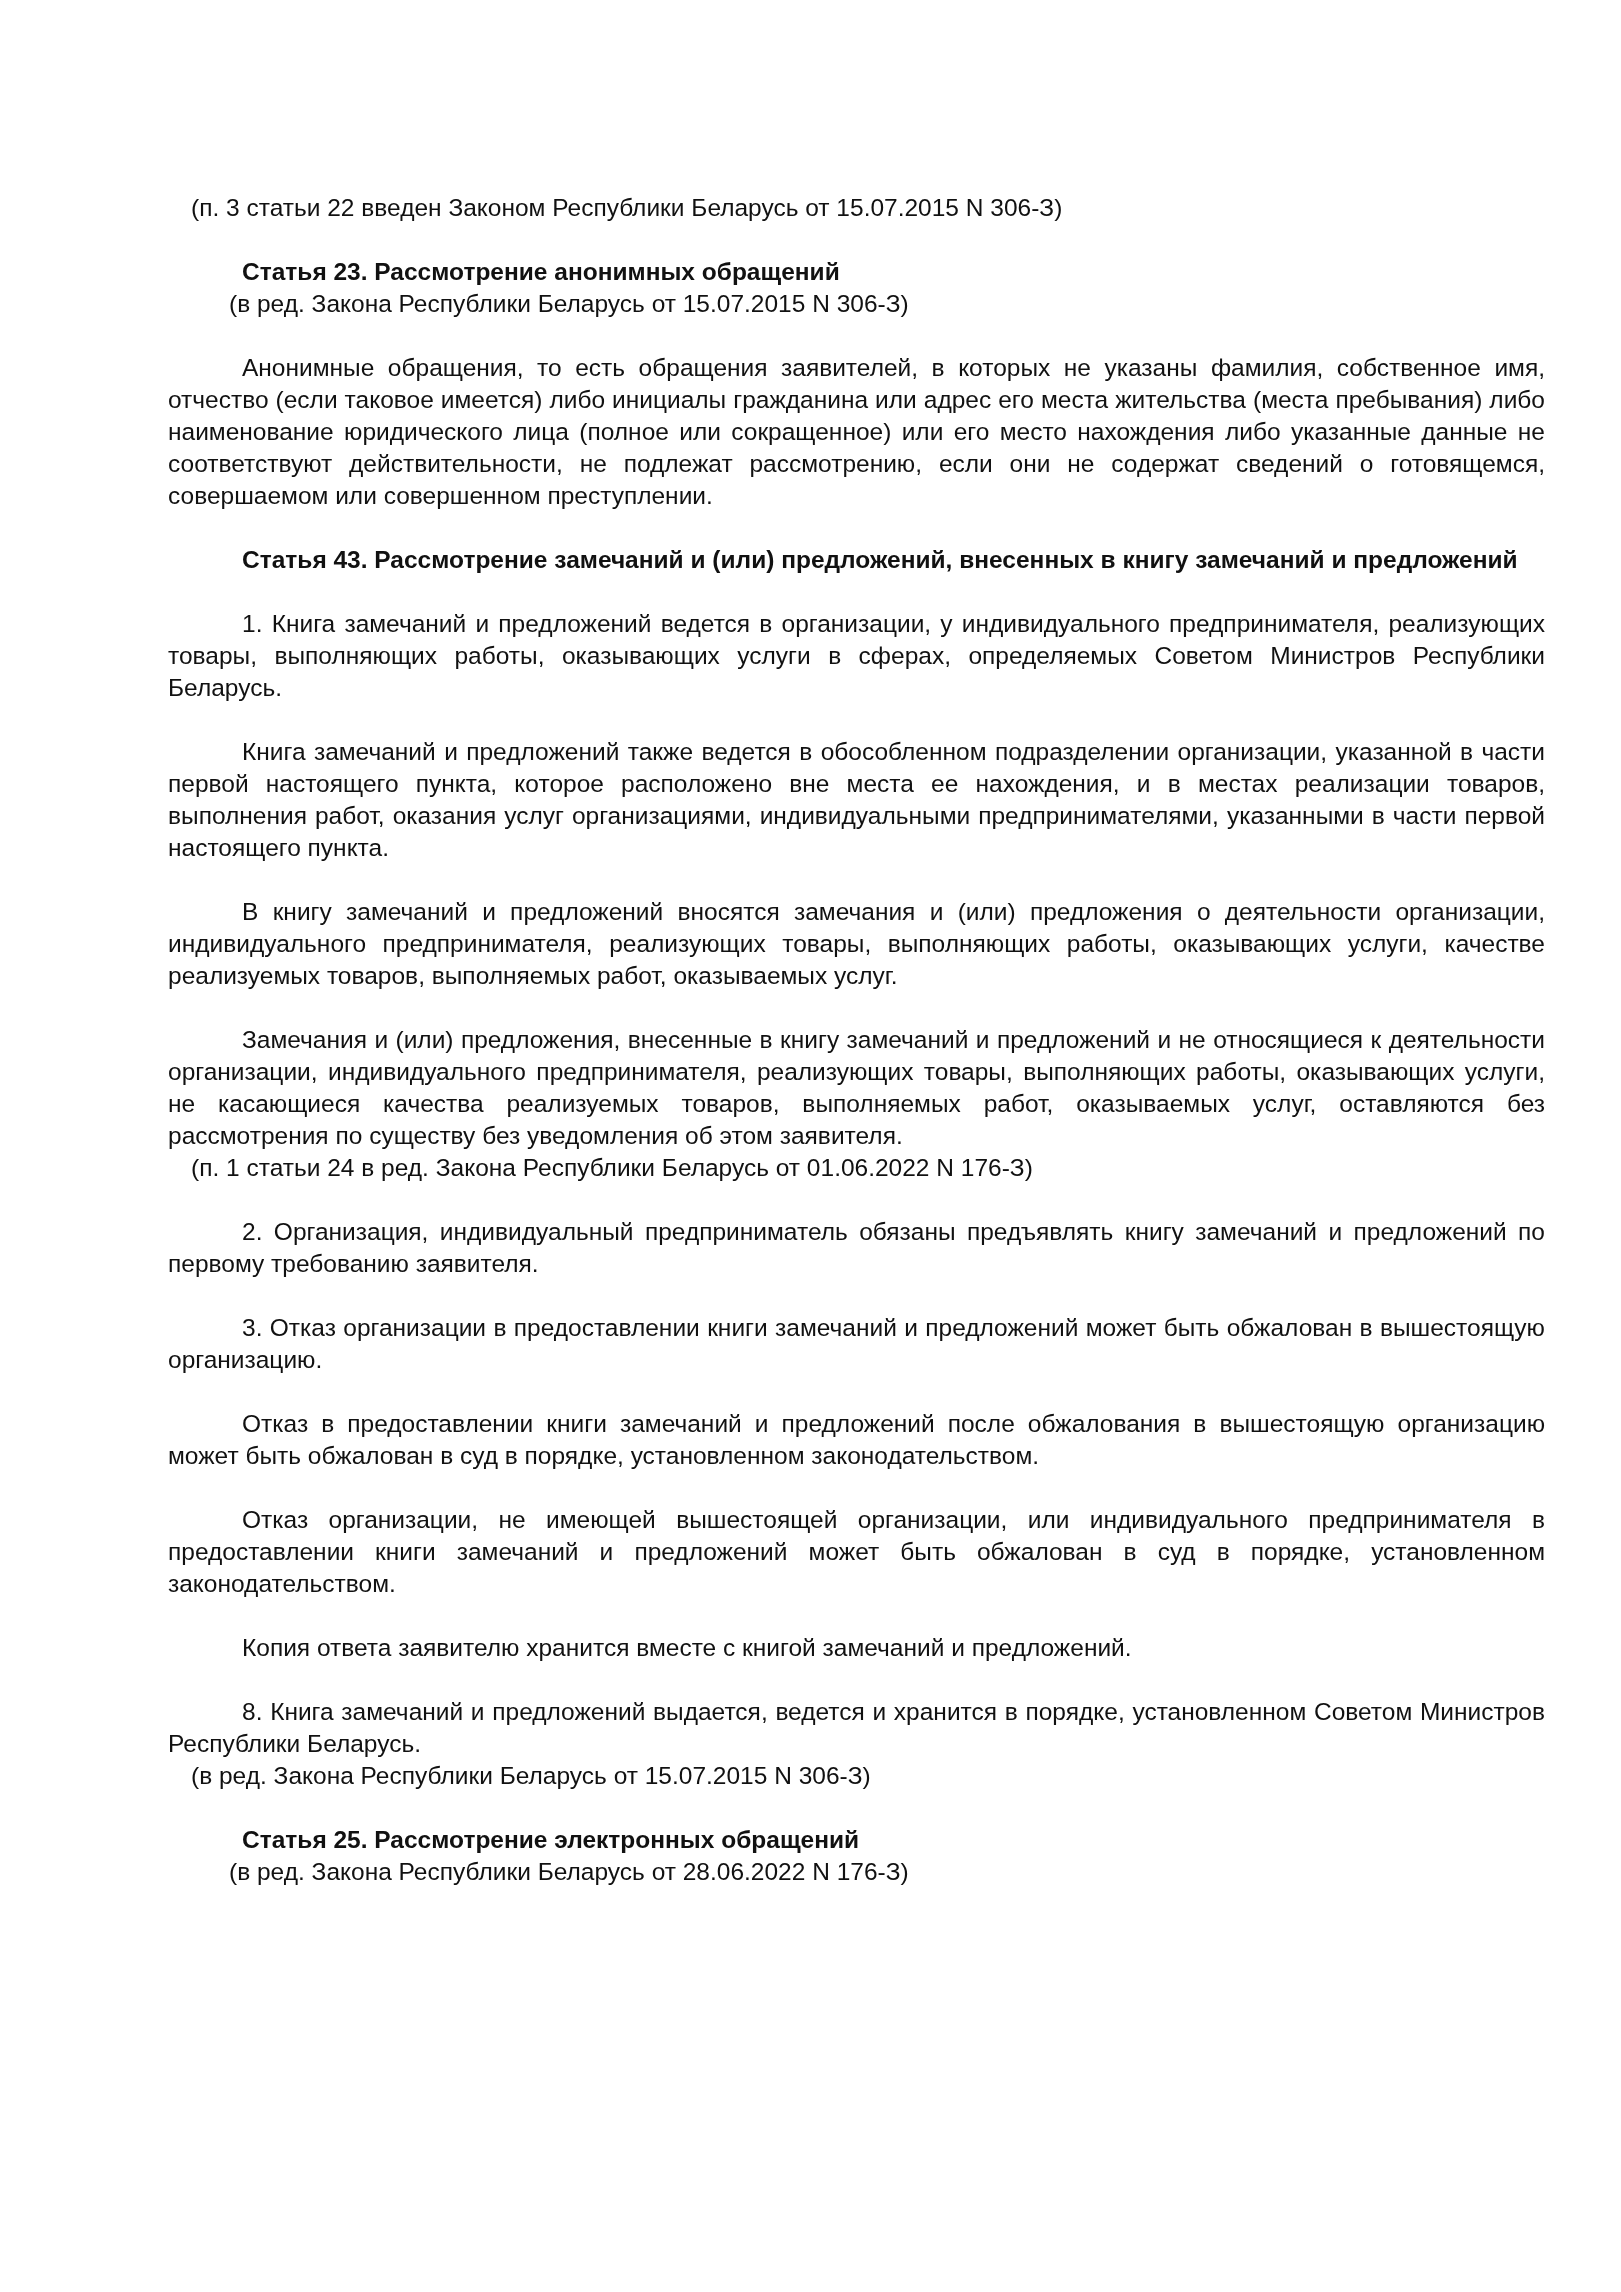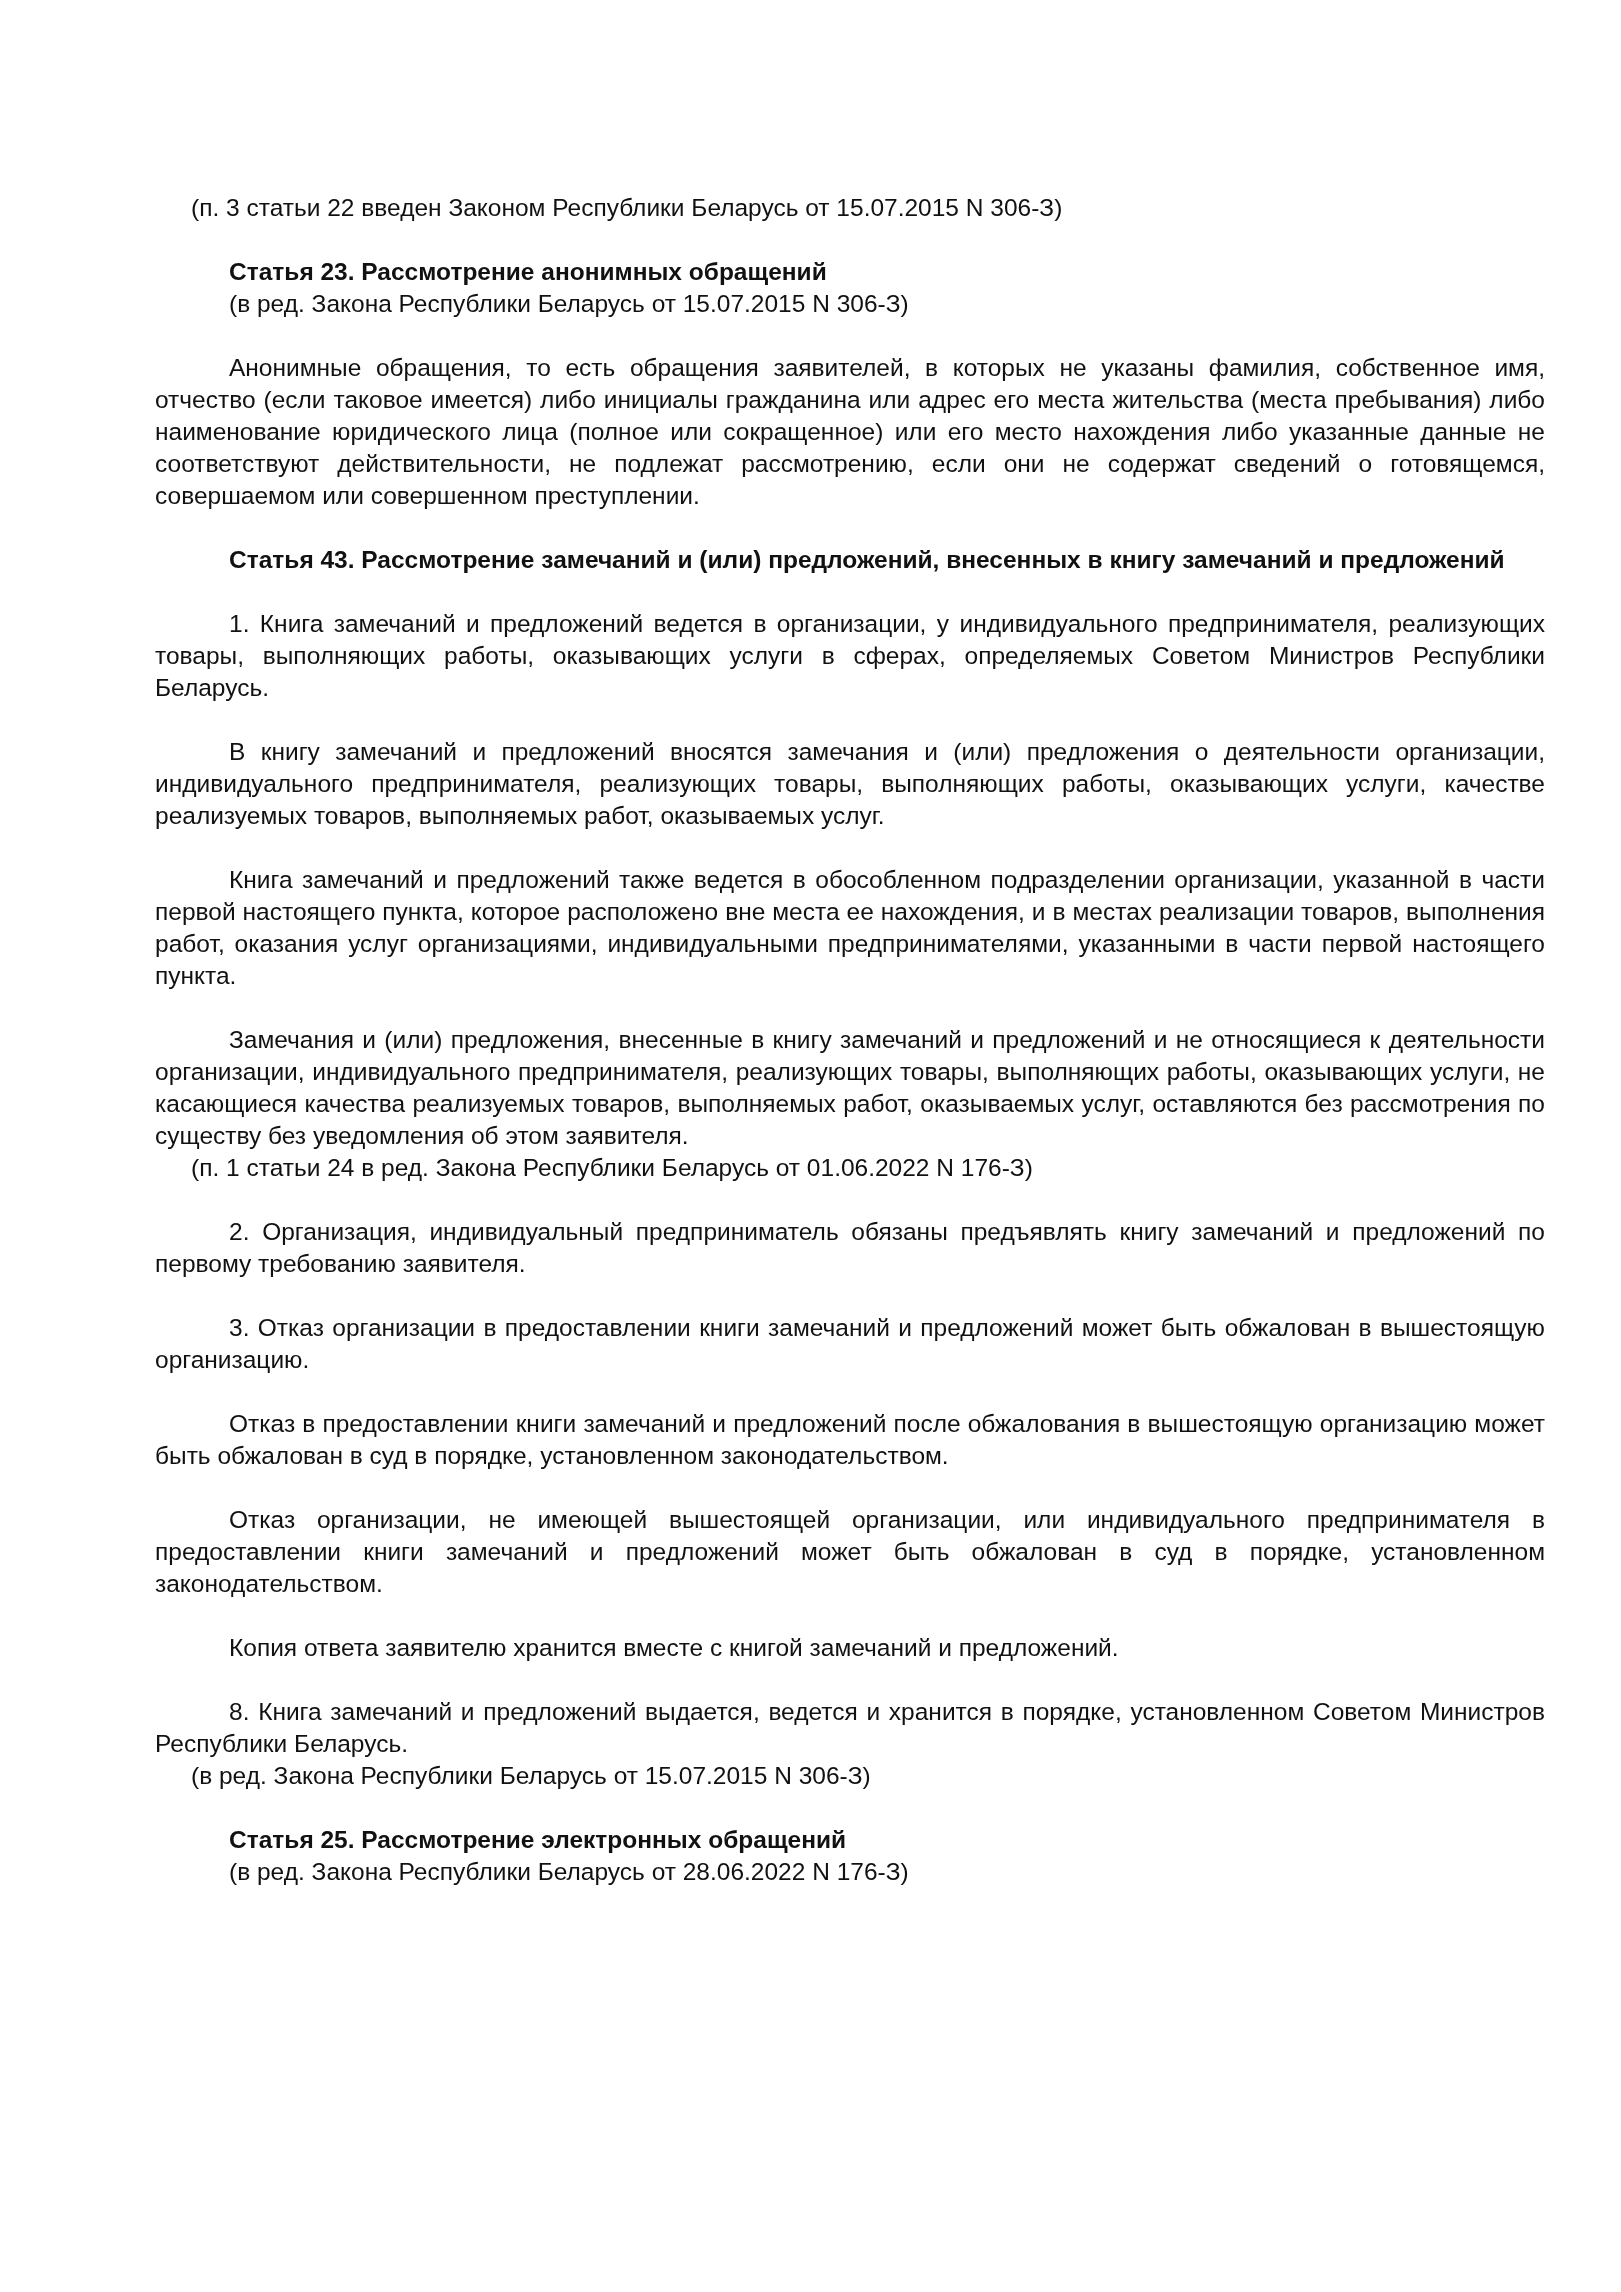--- a/index.html
+++ b/index.html
@@ -11,39 +11,39 @@
     width: 1390px;
     font-family: "Liberation Sans", sans-serif;
     font-size: 24.5px;
     line-height: 32px;
     color: #111111;
   }
   p { margin: 0; text-align: justify; }
   .indent { text-indent: 74px; }
   .head { padding-left: 74px; text-align: left; }
   .bold { font-weight: bold; }
-  .gap { margin-top: 32px; }
+  .gap { margin-top: 32px; margin-left: 13px; }
   .note { text-align: left; margin-left: 36px; }
 </style>
 </head>
 <body>
 
 <div class="page">
   <p class="note">(п. 3 статьи 22 введен Законом Республики Беларусь от 15.07.2015 N 306-З)</p>
 
   <p class="head bold gap">Статья 23. Рассмотрение анонимных обращений</p>
   <p class="head">(в ред. Закона Республики Беларусь от 15.07.2015 N 306-З)</p>
 
   <p class="indent gap">Анонимные обращения, то есть обращения заявителей, в которых не указаны фамилия, собственное имя, отчество (если таковое имеется) либо инициалы гражданина или адрес его места жительства (места пребывания) либо наименование юридического лица (полное или сокращенное) или его место нахождения либо указанные данные не соответствуют действительности, не подлежат рассмотрению, если они не содержат сведений о готовящемся, совершаемом или совершенном преступлении.</p>
 
   <p class="indent bold gap">Статья 43. Рассмотрение замечаний и (или) предложений, внесенных в книгу замечаний и предложений</p>
 
   <p class="indent gap">1.  Книга замечаний и предложений ведется в организации, у индивидуального предпринимателя, реализующих товары, выполняющих работы, оказывающих услуги в сферах, определяемых Советом Министров Республики Беларусь.</p>
+  <p class="indent gap">Книга замечаний и предложений также ведется в обособленном подразделении организации, указанной в части первой настоящего пункта, которое расположено вне места ее нахождения, и в местах реализации товаров, выполнения работ, оказания услуг организациями, индивидуальными предпринимателями, указанными в части первой настоящего пункта.</p>
   <p class="indent gap">В книгу замечаний и предложений вносятся замечания и (или) предложения о деятельности организации, индивидуального предпринимателя, реализующих товары, выполняющих работы, оказывающих услуги, качестве реализуемых товаров, выполняемых работ, оказываемых услуг.</p>
-  <p class="indent gap">Книга замечаний и предложений также ведется в обособленном подразделении организации, указанной в части первой настоящего пункта, которое расположено вне места ее нахождения, и в местах реализации товаров, выполнения работ, оказания услуг организациями, индивидуальными предпринимателями, указанными в части первой настоящего пункта.</p>
   <p class="indent gap">Замечания и (или) предложения, внесенные в книгу замечаний и предложений и не относящиеся к деятельности организации, индивидуального предпринимателя, реализующих товары, выполняющих работы, оказывающих услуги, не касающиеся качества реализуемых товаров, выполняемых работ, оказываемых услуг, оставляются без рассмотрения по существу без уведомления об этом заявителя.</p>
   <p class="note">(п. 1 статьи 24 в ред. Закона Республики Беларусь от 01.06.2022 N 176-З)</p>
 
   <p class="indent gap">2. Организация, индивидуальный предприниматель обязаны предъявлять книгу замечаний и предложений по первому требованию заявителя.</p>
   <p class="indent gap">3. Отказ организации в предоставлении книги замечаний и предложений может быть обжалован в вышестоящую организацию.</p>
   <p class="indent gap">Отказ в предоставлении книги замечаний и предложений после обжалования в вышестоящую организацию может быть обжалован в суд в порядке, установленном законодательством.</p>
   <p class="indent gap">Отказ организации, не имеющей вышестоящей организации, или индивидуального предпринимателя в предоставлении книги замечаний и предложений может быть обжалован в суд в порядке, установленном законодательством.</p>
   <p class="indent gap">Копия ответа заявителю хранится вместе с книгой замечаний и предложений.</p>
   <p class="indent gap">8. Книга замечаний и предложений выдается, ведется и хранится в порядке, установленном Советом Министров Республики Беларусь.</p>
   <p class="note">(в ред. Закона Республики Беларусь от 15.07.2015 N 306-З)</p>

